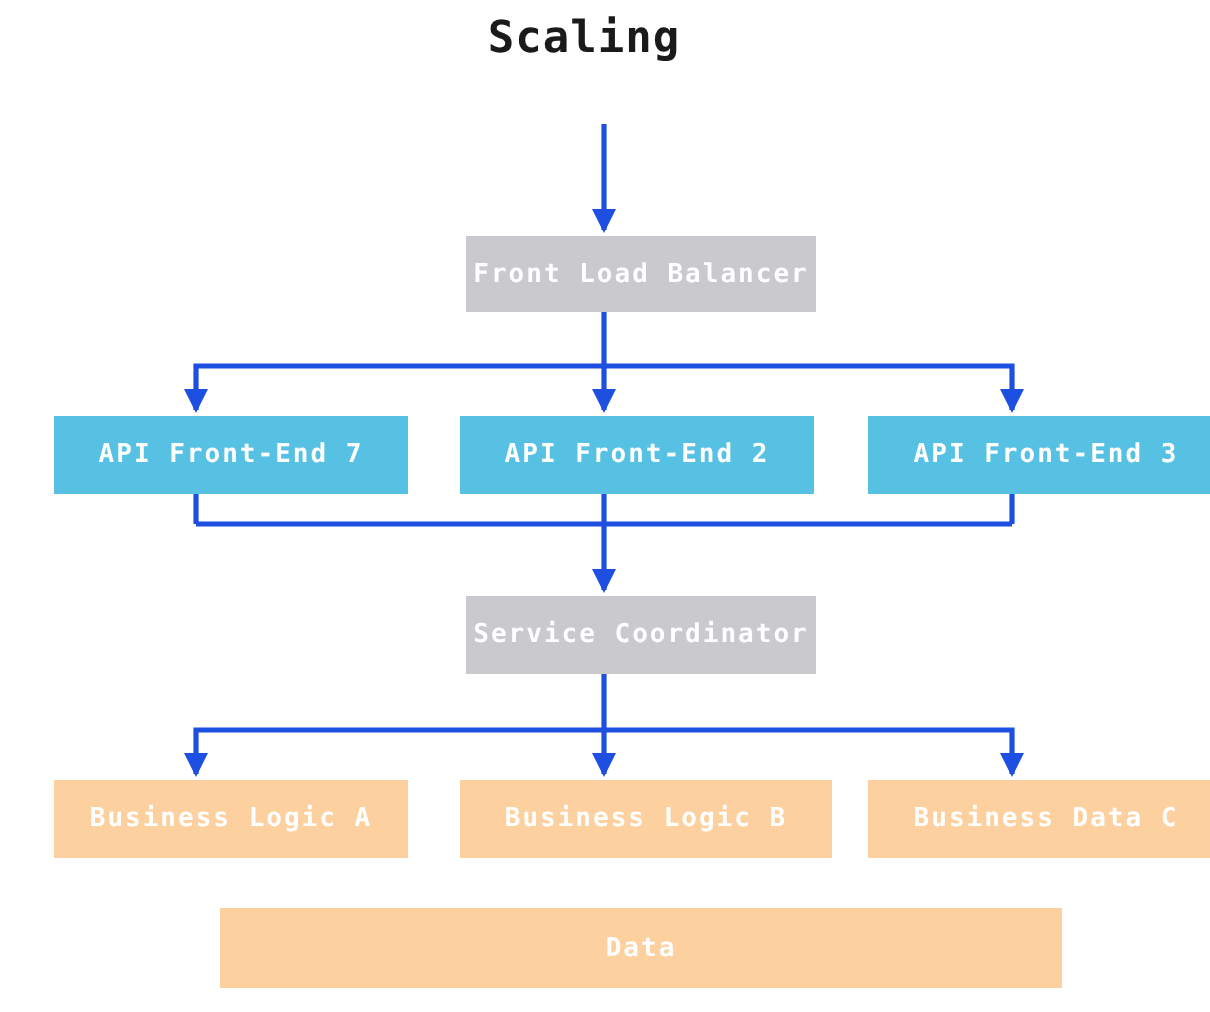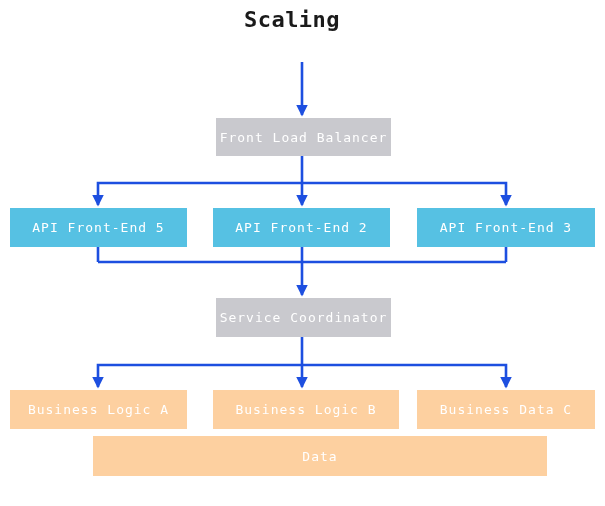--- a/index.html
+++ b/index.html
@@ -31,38 +31,39 @@
     stroke: var(--arrow, #1d4fe0);
     stroke-width: 2.6;
   }
   svg.edges .ah { fill: var(--arrow, #1d4fe0); }
   .node {
     position: absolute;
     display: flex;
     align-items: center;
     justify-content: center;
     font-size: 13px;
-    font-weight: normal;
+    font-weight: bold;
     color: var(--label-text, #ffffff);
     letter-spacing: 1px;
     white-space: nowrap;
+    margin-left: 17px;
   }
   .node.gray   { background: var(--balancer-fill, #c9c9ce); }
   .node.cyan   { background: var(--api-fill, #56c1e3); }
   .node.orange { background: var(--logic-fill, #fdd0a0); }
 
   .flb  { left: 216px; top: 118px; width: 175px; height: 38px; }
   .api1 { left: 10px;  top: 208px; width: 177px; height: 39px; }
   .api2 { left: 213px; top: 208px; width: 177px; height: 39px; }
   .api3 { left: 417px; top: 208px; width: 178px; height: 39px; text-align: center; }
   .sc   { left: 216px; top: 298px; width: 175px; height: 39px; }
   .bla  { left: 10px;  top: 390px; width: 177px; height: 39px; }
   .blb  { left: 213px; top: 390px; width: 186px; height: 39px; }
   .blc  { left: 417px; top: 390px; width: 178px; height: 39px; }
-  .data { left: 93px;  top: 436px; width: 454px; height: 40px; }
+  .data { left: 93px;  top: 454px; width: 421px; height: 40px; }
 </style>
 </head>
 <body>
 
 <div class="canvas">
 
   <div class="title">Scaling</div>
 
   <svg class="edges" width="605" height="506" viewBox="0 0 605 506" aria-hidden="true">
     <defs>
@@ -85,21 +86,21 @@
     <path class="edge" d="M302,337 V387" marker-end="url(#arrowhead)"></path>
     <path class="edge" d="M302,365 H98 V387" marker-end="url(#arrowhead)"></path>
     <path class="edge" d="M302,365 H506 V387" marker-end="url(#arrowhead)"></path>
   </svg>
 
   <div class="node gray flb">
     <span>Front Load Balancer</span>
   </div>
 
   <div class="node cyan api1">
-    <span>API Front-End 5</span>
+    <span>API Front-End 7</span>
   </div>
   <div class="node cyan api2">
     <span>API Front-End 2</span>
   </div>
   <div class="node cyan api3">
     <span>API Front-End 3</span>
   </div>
 
   <div class="node orange bla">
     <span>Business Logic A</span>

